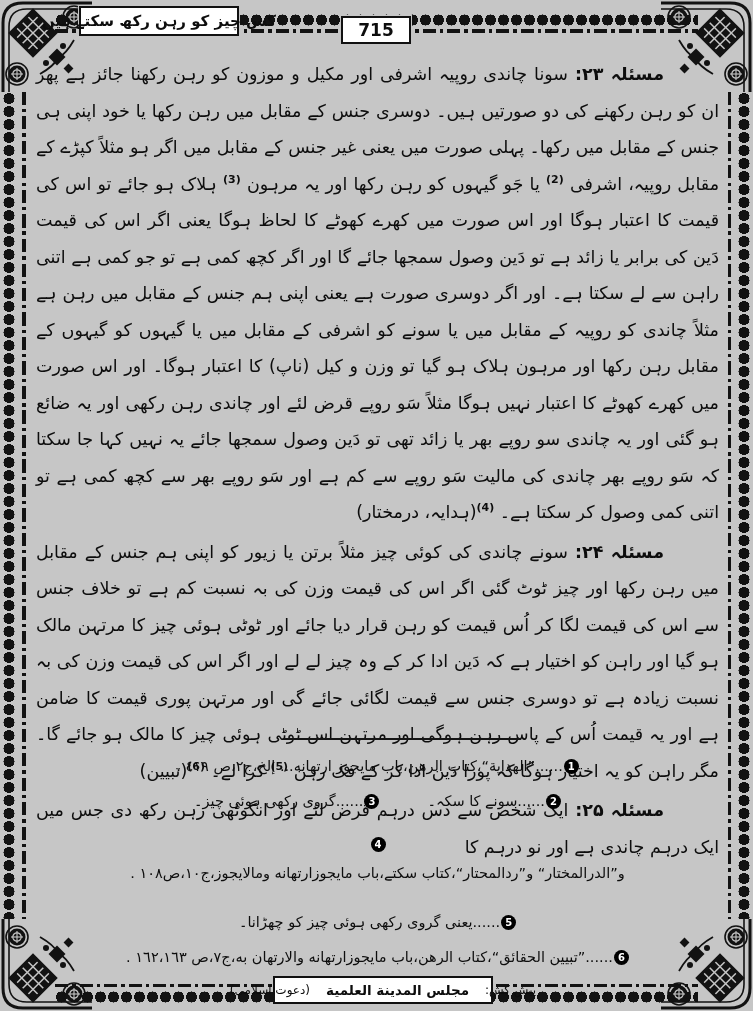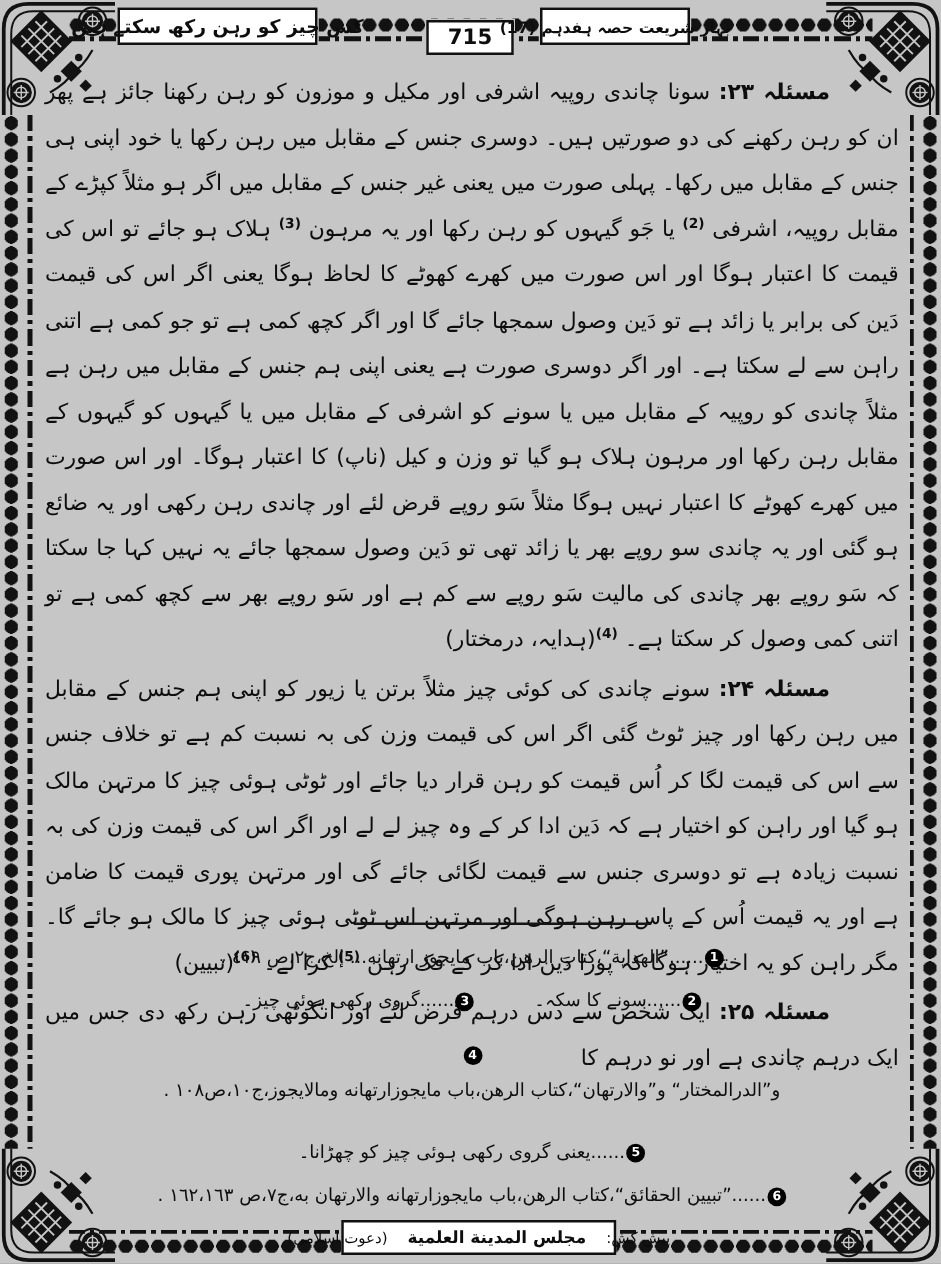--- a/index.html
+++ b/index.html
@@ -28,21 +28,21 @@
   .corner.tl { left:0; top:0; }
   .corner.tr { right:0; top:0; transform:scaleX(-1); }
   .corner.bl { left:0; bottom:0; transform:scaleY(-1); }
   .corner.br { right:0; bottom:0; transform:rotate(180deg); }
   
   .hbox {
     position:absolute; z-index:3; background:#fff; border:2px solid #111;
     display:flex; align-items:center; justify-content:center;
     white-space:nowrap; box-shadow:0 0 0 1px #c6c6c6;
   }
-  .hbox.left  { left:94px;  top:6px; width:160px; height:30px; font-size:15px; font-weight:bold; }
+  .hbox.left  { left:79px;  top:6px; width:160px; height:30px; font-size:15px; font-weight:bold; }
   .hbox.center{ left:341px; top:16px; width:70px;  height:28px; font-size:17px; font-weight:bold; border-width:2.5px; direction:ltr; }
   .hbox.right { left:432px; top:6px; width:120px; height:30px; font-size:12.5px; font-weight:bold; }
   
   .content {
     position:absolute; z-index:2; left:36px; right:34px; top:56px;
     direction:rtl; text-align:justify; font-size:17.5px; line-height:36.5px;
   }
   .para { margin-bottom:3px; }
   .para.indent { text-indent:55px; }
   .mas-label { font-weight:bold; }
@@ -235,21 +235,20 @@
         <rect x="51" y="51" width="12" height="12" transform="rotate(45 57 57)"></rect>
         <circle cx="46" cy="63" r="3"></circle>
           <circle cx="63" cy="46" r="3"></circle>
         <rect x="65" y="65" width="7" height="7" transform="rotate(45 68.5 68.5)"></rect>
       </g>
     </svg>
   </div>
 
   <div class="hbox left">کس چیز کو رہن رکھ سکتے ہیں</div>
   <div class="hbox center">715</div>
-  <div class="hbox right">بہار شریعت حصہ ہفدہم (17)</div>
 
   <div class="content">
     <div class="para indent"><span class="mas-label">مسئلہ ۲۳:</span><span> سونا چاندی روپیہ اشرفی اور مکیل و موزون کو رہن رکھنا جائز ہے پھر ان کو رہن رکھنے کی دو صورتیں ہیں۔ دوسری جنس کے مقابل میں رہن رکھا یا خود اپنی ہی جنس کے مقابل میں رکھا۔ پہلی صورت میں یعنی غیر جنس کے مقابل میں اگر ہو مثلاً کپڑے کے مقابل روپیہ، اشرفی </span><sup class="ref">(2)</sup><span> یا جَو گیہوں کو رہن رکھا اور یہ مرہون </span><sup class="ref">(3)</sup><span> ہلاک ہو جائے تو اس کی قیمت کا اعتبار ہوگا اور اس صورت میں کھرے کھوٹے کا لحاظ ہوگا یعنی اگر اس کی قیمت دَین کی برابر یا زائد ہے تو دَین وصول سمجھا جائے گا اور اگر کچھ کمی ہے تو جو کمی ہے اتنی راہن سے لے سکتا ہے۔ اور اگر دوسری صورت ہے یعنی اپنی ہم جنس کے مقابل میں رہن ہے مثلاً چاندی کو روپیہ کے مقابل میں یا سونے کو اشرفی کے مقابل میں یا گیہوں کو گیہوں کے مقابل رہن رکھا اور مرہون ہلاک ہو گیا تو وزن و کیل (ناپ) کا اعتبار ہوگا۔ اور اس صورت میں کھرے کھوٹے کا اعتبار نہیں ہوگا مثلاً سَو روپے قرض لئے اور چاندی رہن رکھی اور یہ ضائع ہو گئی اور یہ چاندی سو روپے بھر یا زائد تھی تو دَین وصول سمجھا جائے یہ نہیں کہا جا سکتا کہ سَو روپے بھر چاندی کی مالیت سَو روپے سے کم ہے اور سَو روپے بھر سے کچھ کمی ہے تو اتنی کمی وصول کر سکتا ہے۔ </span><sup class="ref">(4)</sup><span>(ہدایہ، درمختار)</span></div>
     <div class="para indent"><span class="mas-label">مسئلہ ۲۴:</span><span> سونے چاندی کی کوئی چیز مثلاً برتن یا زیور کو اپنی ہم جنس کے مقابل میں رہن رکھا اور چیز ٹوٹ گئی اگر اس کی قیمت وزن کی بہ نسبت کم ہے تو خلاف جنس سے اس کی قیمت لگا کر اُس قیمت کو رہن قرار دیا جائے اور ٹوٹی ہوئی چیز کا مرتہن مالک ہو گیا اور راہن کو اختیار ہے کہ دَین ادا کر کے وہ چیز لے لے اور اگر اس کی قیمت وزن کی بہ نسبت زیادہ ہے تو دوسری جنس سے قیمت لگائی جائے گی اور مرتہن پوری قیمت کا ضامن ہے اور یہ قیمت اُس کے پاس رہن ہوگی اور مرتہن اس ٹوٹی ہوئی چیز کا مالک ہو جائے گا۔ مگر راہن کو یہ اختیار ہوگا کہ پورا دَین ادا کر کے فک رہن </span><sup class="ref">(5)</sup><span> کرا لے۔ </span><sup class="ref">(6)</sup><span>(تبیین)</span></div>
     <div class="para indent"><span class="mas-label">مسئلہ ۲۵:</span><span> ایک شخص سے دس درہم قرض لئے اور انگوٹھی رہن رکھ دی جس میں ایک درہم چاندی ہے اور نو درہم کا</span></div>
   </div>
 
   <div class="fn-sep"></div>
 
   <div class="footnotes">
@@ -264,21 +263,21 @@
       </span>
       <span class="fn-group">
         <span class="fn-circle">3</span>
         <span class="fn-text">......گروی رکھی ہوئی چیز۔</span>
       </span>
     </div>
     <div class="fn-line gap-before">
       <span class="fn-circle">4</span>
     </div>
     <div class="fn-line">
-      <span class="fn-text">و”الدرالمختار“ و”والارتهان“،کتاب الرهن،باب مایجوزارتهانه ومالایجوز،ج١٠،ص١٠٨ .</span>
+      <span class="fn-text">و”الدرالمختار“ و”ردالمحتار“،کتاب سکتے،باب مایجوزارتهانه ومالایجوز،ج١٠،ص١٠٨ .</span>
     </div>
     <div class="fn-line gap-before">
       <span class="fn-circle">5</span>
       <span class="fn-text">......یعنی گروی رکھی ہوئی چیز کو چھڑانا۔</span>
     </div>
     <div class="fn-line">
       <span class="fn-circle">6</span>
       <span class="fn-text">......”تبیین الحقائق“،کتاب الرهن،باب مایجوزارتهانه والارتهان به،ج٧،ص ١٦٢،١٦٣ .</span>
     </div>
   </div>

